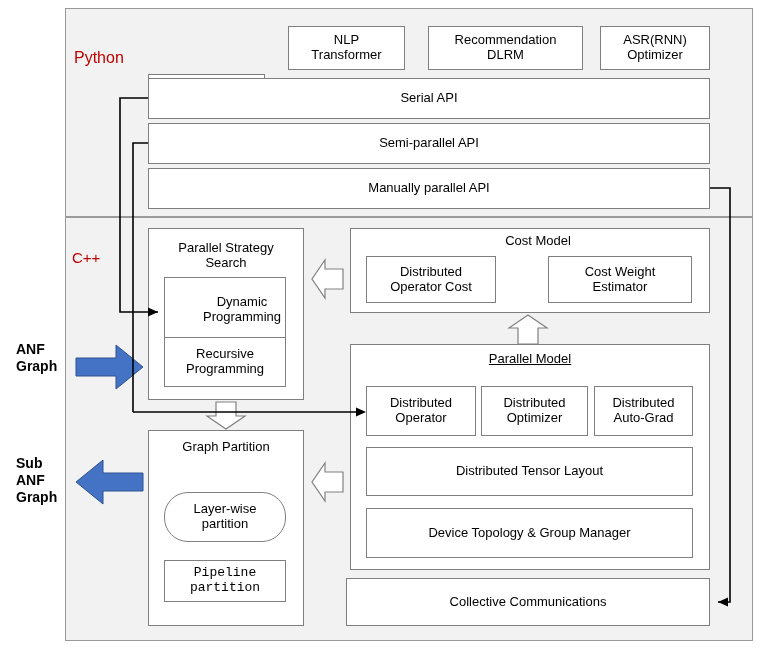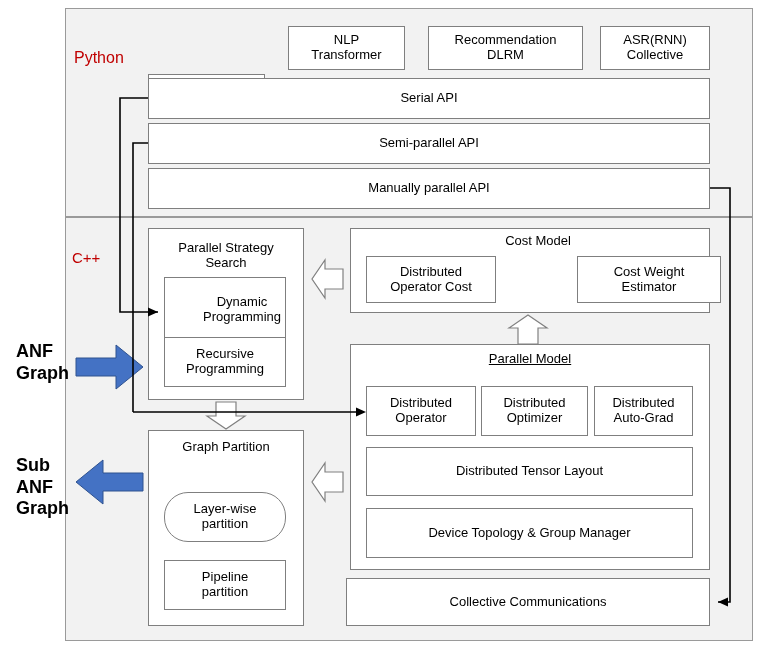--- a/index.html
+++ b/index.html
@@ -59,21 +59,21 @@
     position: absolute;
     color: #c00000;
     font-size: 16px;
     font-weight: normal;
     margin-top: 22px;
   }
 
   .sidelabel {
     position: absolute;
     font-weight: bold;
-    font-size: 18px;
+    font-size: 14px;
     line-height: 1.2;
     white-space: pre-line;
     text-align: left;
   }
 
   .bigarrow {
     position: absolute;
   }
   .hollowarrow {
     position: absolute;
@@ -101,46 +101,46 @@
 ANF
 Graph</div>
 
   <div class="box" style="left:148px; top:26px; width:117px; height:44px;margin-top:48px;">CV
 ReID</div>
   <div class="box" style="left:288px; top:26px; width:117px; height:44px;">NLP
 Transformer</div>
   <div class="box" style="left:428px; top:26px; width:155px; height:44px;">Recommendation
 DLRM</div>
   <div class="box" style="left:600px; top:26px; width:110px; height:44px;">ASR(RNN)
-Collective</div>
+Optimizer</div>
 
   <div class="box" style="left:148px; top:78px; width:562px; height:41px;">Serial API</div>
   <div class="box" style="left:148px; top:123px; width:562px; height:41px;">Semi-parallel API</div>
   <div class="box" style="left:148px; top:168px; width:562px; height:41px;">Manually parallel API</div>
 
   <div class="group" style="left:148px; top:228px; width:156px; height:172px;"></div>
   <div class="grouplabel" style="left:148px; top:234px; width:156px;margin-top:7px;">Parallel Strategy
 Search</div>
   <div class="box" style="left:164px; top:277px; width:122px; height:66px;padding-left:34px;">Dynamic
 Programming</div>
   <div class="box" style="left:164px; top:337px; width:122px; height:50px;">Recursive
 Programming</div>
 
   <div class="group" style="left:148px; top:430px; width:156px; height:196px;"></div>
   <div class="grouplabel" style="left:148px; top:440px; width:156px;">Graph Partition</div>
   <div class="box" style="left:164px; top:492px; width:122px; height:50px;border-radius:24px;">Layer-wise
 partition</div>
-  <div class="box" style="left:164px; top:560px; width:122px; height:50px;">Pipeline
+  <div class="box" style="left:164px; top:560px; width:122px; height:42px;font-family:Liberation Mono, monospace;">Pipeline
 partition</div>
 
   <div class="group" style="left:350px; top:228px; width:360px; height:85px;"></div>
   <div class="grouplabel" style="left:350px; top:234px; width:360px;margin-left:8px;">Cost Model</div>
   <div class="box" style="left:366px; top:256px; width:130px; height:47px;">Distributed
 Operator Cost</div>
-  <div class="box" style="left:548px; top:256px; width:144px; height:47px;margin-left:29px;">Cost Weight
+  <div class="box" style="left:548px; top:256px; width:144px; height:47px;">Cost Weight
 Estimator</div>
 
   <div class="group" style="left:350px; top:344px; width:360px; height:226px;"></div>
   <div class="grouplabel" style="left:350px; top:352px; width:360px;text-decoration:underline;">Parallel Model</div>
   <div class="box" style="left:366px; top:386px; width:110px; height:50px;">Distributed
 Operator</div>
   <div class="box" style="left:481px; top:386px; width:107px; height:50px;">Distributed
 Optimizer</div>
   <div class="box" style="left:594px; top:386px; width:99px; height:50px;">Distributed
 Auto-Grad</div>

